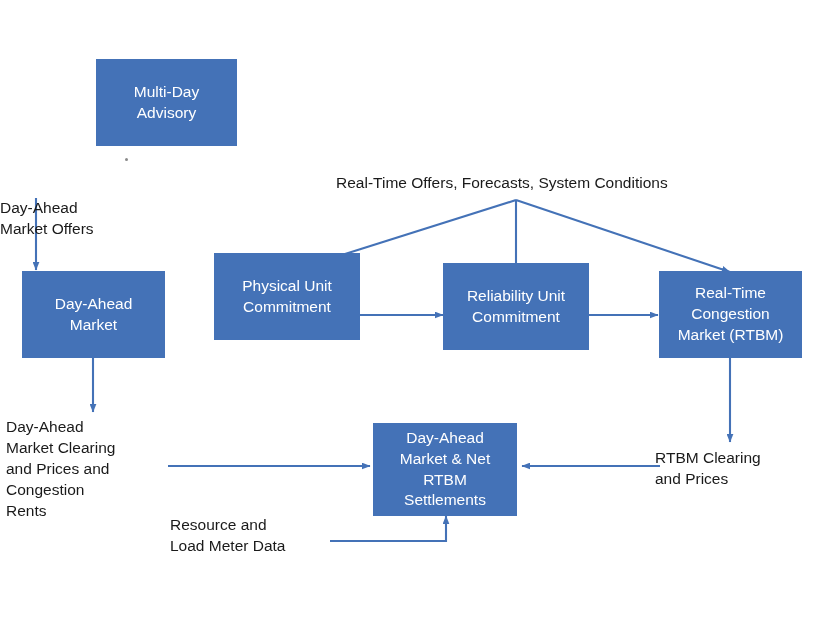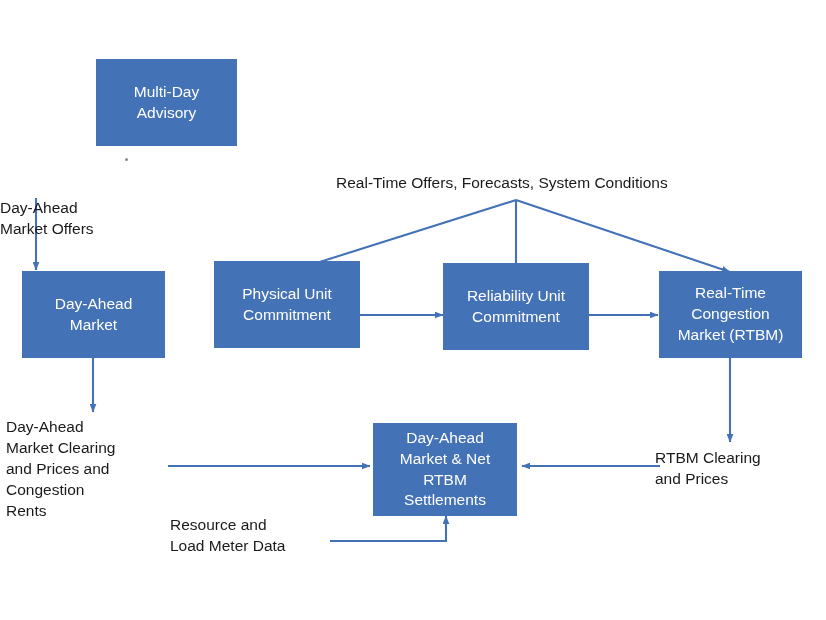--- a/index.html
+++ b/index.html
@@ -92,21 +92,21 @@
   </svg>
 
   <div class="box" style="left:96px; top:59px; width:141px; height:87px;">Multi-Day
 Advisory</div>
 
   <div class="dot" style="left:125px; top:158px;"></div>
 
   <div class="box" style="left:22px; top:271px; width:143px; height:87px;">Day-Ahead
 Market</div>
 
-  <div class="box" style="left:214px; top:261px; width:146px; height:87px;">Physical Unit
+  <div class="box" style="left:214px; top:253px; width:146px; height:87px;">Physical Unit
 Commitment</div>
 
   <div class="box" style="left:443px; top:263px; width:146px; height:87px;">Reliability Unit
 Commitment</div>
 
   <div class="box" style="left:659px; top:271px; width:143px; height:87px;">Real-Time
 Congestion
 Market (RTBM)</div>
 
   <div class="box" style="left:373px; top:423px; width:144px; height:93px;">Day-Ahead

